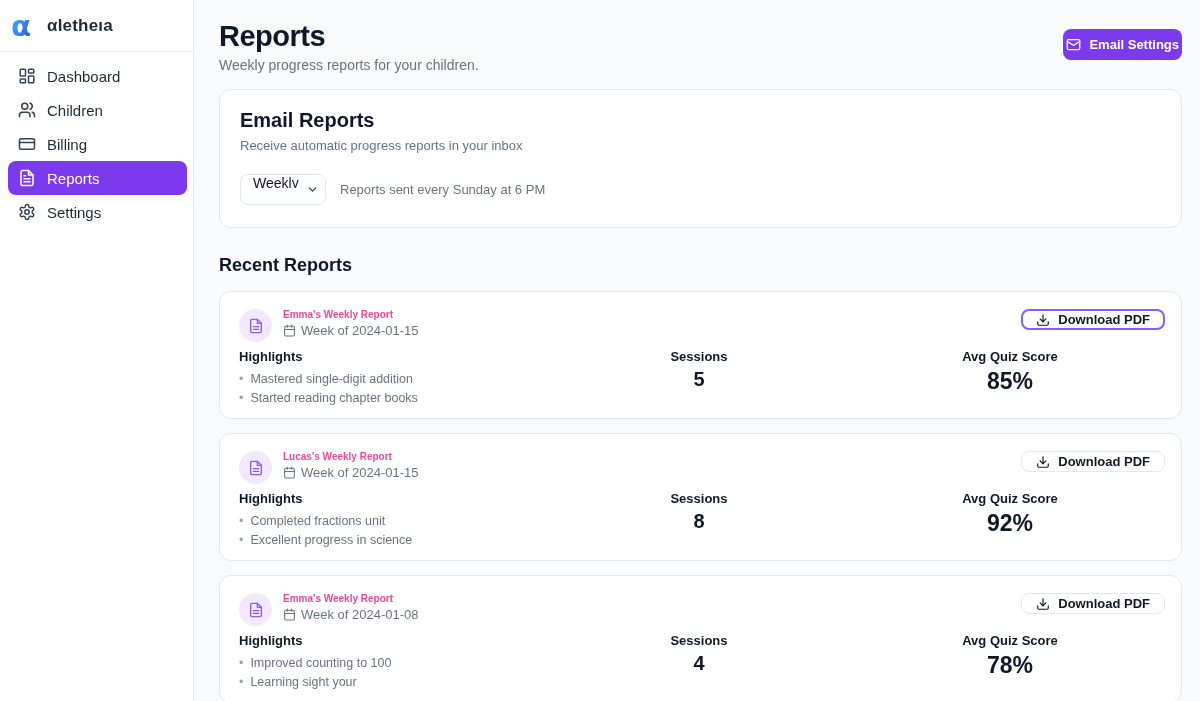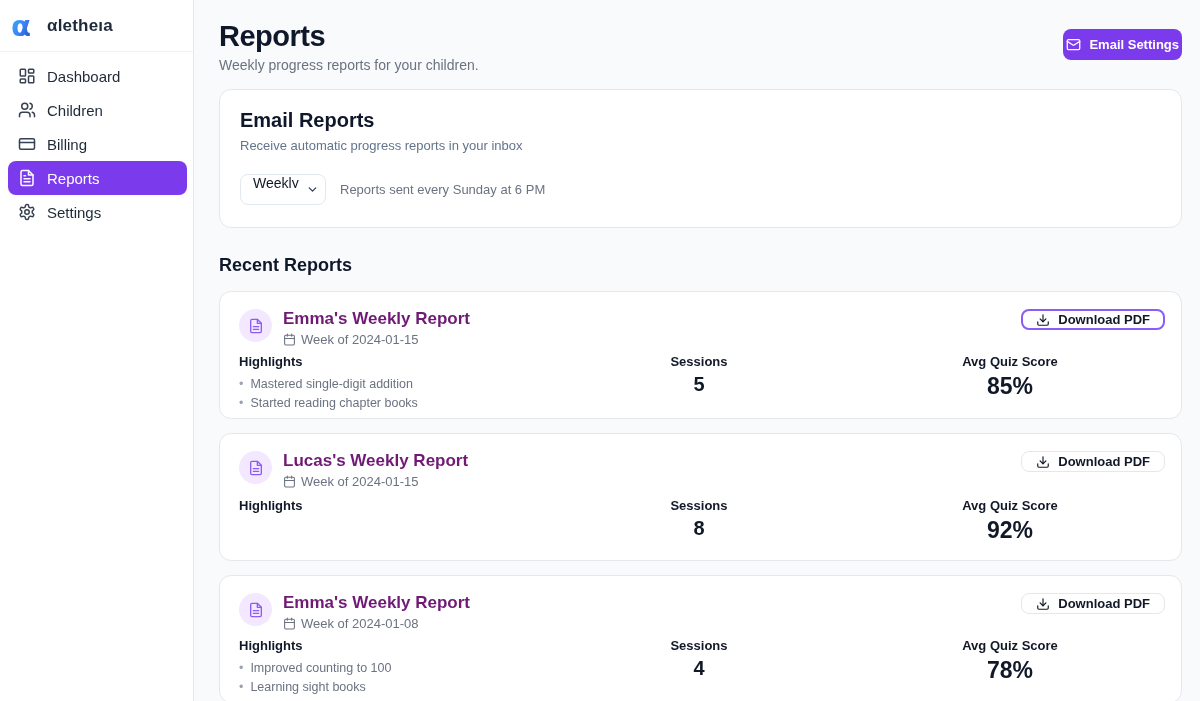--- a/index.html
+++ b/index.html
@@ -74,21 +74,21 @@
       "head    .        download"
       "hl      sessions avg";
     row-gap: 4px;
   }
   .report-head { grid-area: head; display: flex; gap: 11px; align-items: flex-start; }
   .file-badge {
     width: 33px; height: 33px; border-radius: 50%;
     background: #f3e8ff; display: flex; align-items: center; justify-content: center;
     color: #8b5cf6;
   }
-  .report-title { margin: 0; font-size: 17px; font-weight: 700; color: #701a75; }
+  .report-title { margin: 0; font-size: 10px; font-weight: 700; color: #ec4899; }
   .report-week { margin-top: 3px; display: flex; align-items: center; gap: 5px; font-size: 13px; color: #6b7280; }
   .report-week svg { color: #6b7280; }
 
   .highlights { grid-area: hl; margin-top: 3px; }
   .hl-label { font-size: 13px; font-weight: 700; color: #111827; }
   .highlights ul { list-style: none; margin: 6px 0 0; padding: 0; }
   .highlights li { font-size: 12.5px; color: #6b7280; line-height: 18.5px; }
   .highlights li::before { content: "•"; color: #9ca3af; margin-right: 7px; }
 
   .stat { text-align: center; margin-top: 3px; }
@@ -284,20 +284,24 @@
           <svg width="14" height="14" viewBox="0 0 24 24" fill="none" stroke="currentColor" stroke-width="2" stroke-linecap="round" stroke-linejoin="round">
             <path d="M21 15v4a2 2 0 0 1-2 2H5a2 2 0 0 1-2-2v-4"></path>
               <path d="m7 10 5 5 5-5"></path>
               <path d="M12 15V3"></path>
           </svg>
           <span>Download PDF</span>
         </button>
       </div>
       <div class="highlights">
         <div class="hl-label">Highlights</div>
+        <ul>
+          <li>Completed fractions unit</li>
+          <li>Excellent progress in science</li>
+        </ul>
       </div>
       <div class="stat stat-sessions">
         <div class="stat-label">Sessions</div>
         <div class="stat-value">8</div>
       </div>
       <div class="stat stat-avg">
         <div class="stat-label">Avg Quiz Score</div>
         <div class="stat-value big">92%</div>
       </div>
     </article>
@@ -332,21 +336,21 @@
               <path d="m7 10 5 5 5-5"></path>
               <path d="M12 15V3"></path>
           </svg>
           <span>Download PDF</span>
         </button>
       </div>
       <div class="highlights">
         <div class="hl-label">Highlights</div>
         <ul>
           <li>Improved counting to 100</li>
-          <li>Learning sight books</li>
+          <li>Learning sight your</li>
         </ul>
       </div>
       <div class="stat stat-sessions">
         <div class="stat-label">Sessions</div>
         <div class="stat-value">4</div>
       </div>
       <div class="stat stat-avg">
         <div class="stat-label">Avg Quiz Score</div>
         <div class="stat-value big">78%</div>
       </div>

